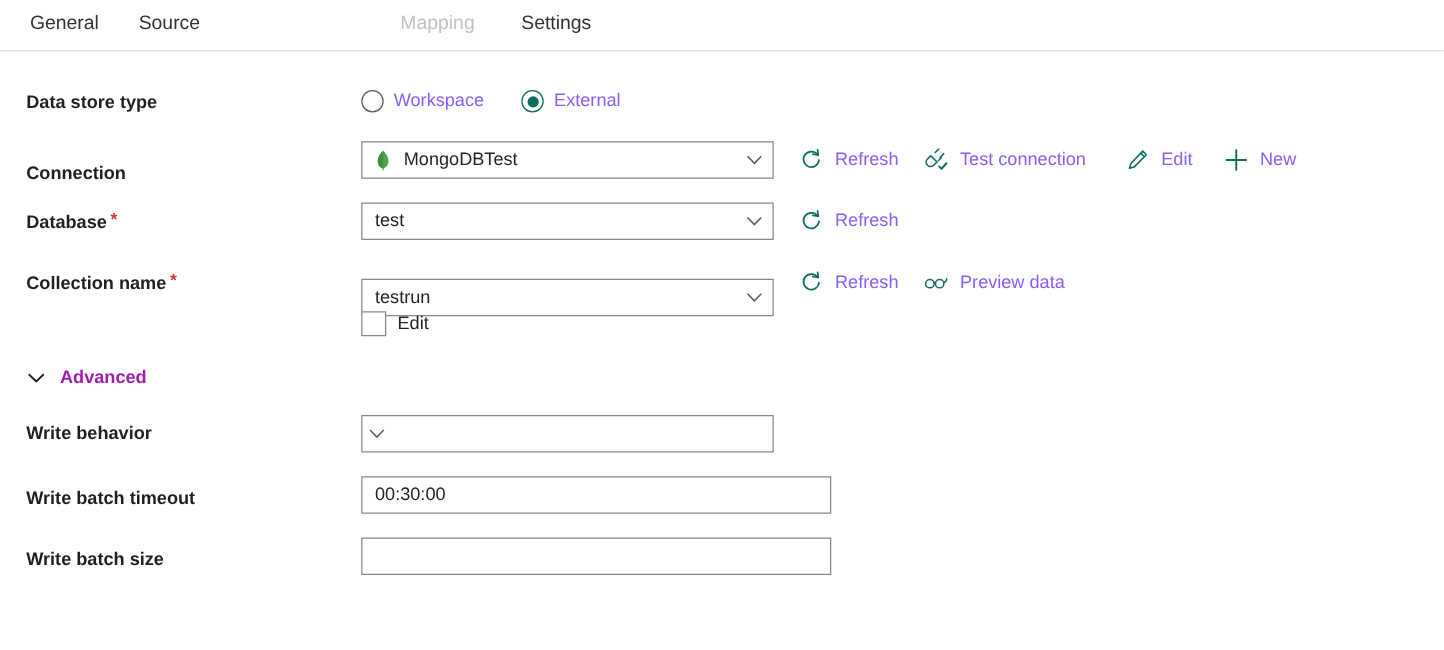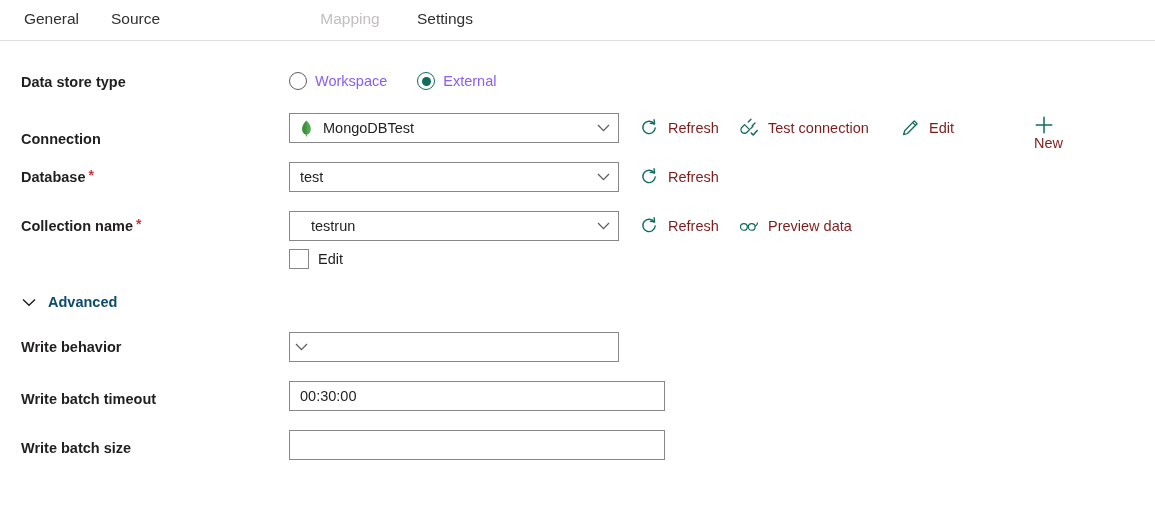--- a/index.html
+++ b/index.html
@@ -92,26 +92,26 @@
   .checkbox-label{font-size:14.5px;color:#201f1e;margin-left:9px;}
 
   
   .cmd{
     position:absolute;display:flex;align-items:center;cursor:pointer;height:26px;
   }
   .cmd .ico{
     width:20px;height:20px;flex:0 0 auto;
     display:flex;align-items:center;justify-content:center;
   }
-  .cmd .txt{font-size:14.5px;color:#7f1d1d;margin-left:9px;white-space:nowrap;}
+  .cmd .txt{font-size:14.5px;color:#8b5cf6;margin-left:9px;white-space:nowrap;}
 
   
   .expander{position:absolute;left:21px;display:flex;align-items:center;cursor:pointer;}
   .expander .chev{width:16px;height:16px;display:flex;align-items:center;justify-content:center;}
-  .expander .txt{font-size:14.5px;font-weight:bold;color:#0c4a6e;margin-left:11px;}
+  .expander .txt{font-size:14.5px;font-weight:bold;color:#a21caf;margin-left:11px;}
 </style>
 </head>
 <body>
 
 <div class="tabbar">
   <div class="tab" id="tab-general">
     <span class="tab-label">General</span>
     <span class="underline"></span>
   </div>
   <div class="tab" id="tab-source">
@@ -184,21 +184,21 @@
   <div class="cmd" style="left:900px;top:2px;">
     <span class="ico">
       <svg width="19" height="19" viewBox="0 0 19 19">
         <path d="M13.2 1.9 L16.1 4.8 L6.4 14.5 L2.6 15.6 L3.7 11.8 Z" fill="none" stroke="#0f6c5f" stroke-width="1.3" stroke-linejoin="round"></path>
         <path d="M11.6 3.5 L14.5 6.4" fill="none" stroke="#0f6c5f" stroke-width="1.2"></path>
       </svg>
     </span>
     <span class="txt">Edit</span>
   </div>
 
-  <div class="cmd" style="left:1025px;top:2px;flex-direction:column;">
+  <div class="cmd" style="left:979px;top:2px;">
     <span class="ico">
       <svg width="20" height="20" viewBox="0 0 20 20">
         <path d="M10 2.2 L10 17.8 M2.2 10 L17.8 10" fill="none" stroke="#0f6c5f" stroke-width="1.5" stroke-linecap="round"></path>
       </svg>
     </span>
     <span class="txt">New</span>
   </div>
 </div>
 
 <div class="row" style="top:162px;">
@@ -221,21 +221,21 @@
       </svg>
     </span>
     <span class="txt">Refresh</span>
   </div>
 </div>
 
 <div class="row" style="top:211px;">
   <div class="label" style="top:5px;">
     <span>Collection name</span><span class="req">*</span>
   </div>
-  <div class="dropdown" style="top:0px;padding-left:11px;">
+  <div class="dropdown" style="top:12px;">
     <span class="val" style="margin-left:10px;">testrun</span>
     <span class="chev">
       <svg width="13" height="8" viewBox="0 0 13 8">
           <path d="M1 1 L6.5 6.6 L12 1" fill="none" stroke="#605e5c" stroke-width="1.3"></path>
         </svg>
     </span>
   </div>
   <div class="cmd" style="left:639px;top:2px;">
     <span class="ico">
       <svg width="18" height="18" viewBox="0 0 18 18">

